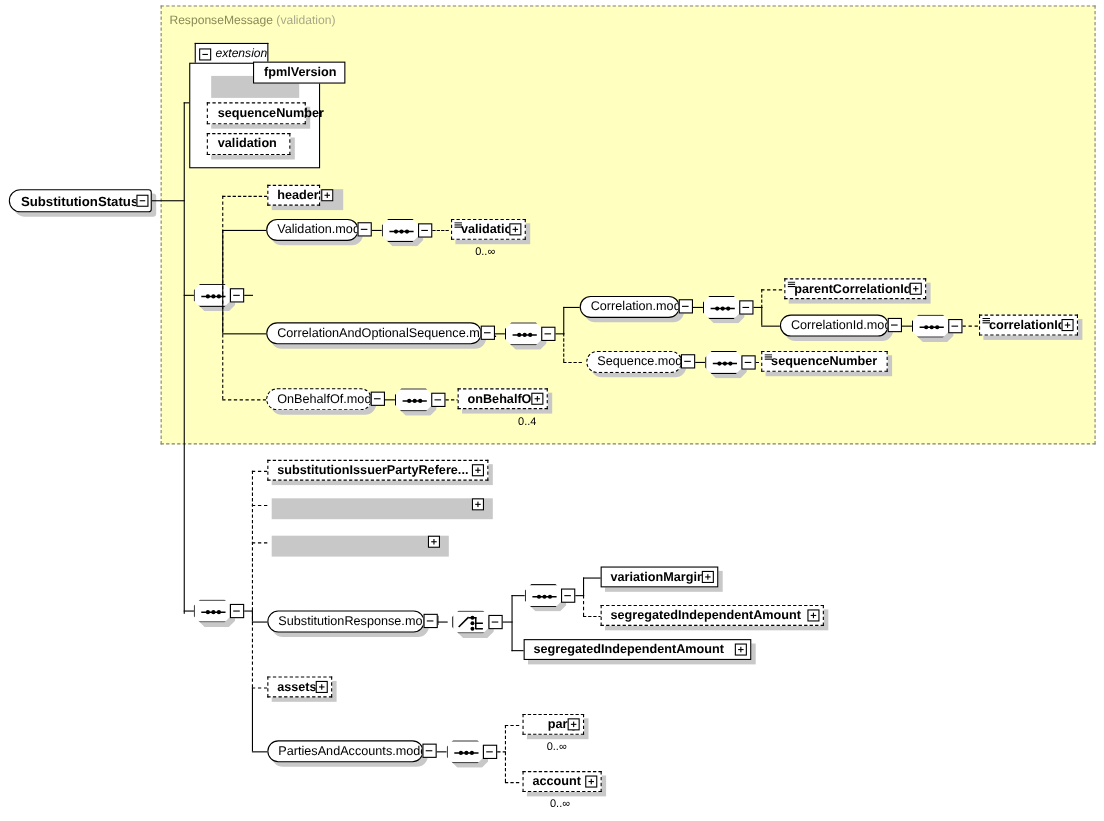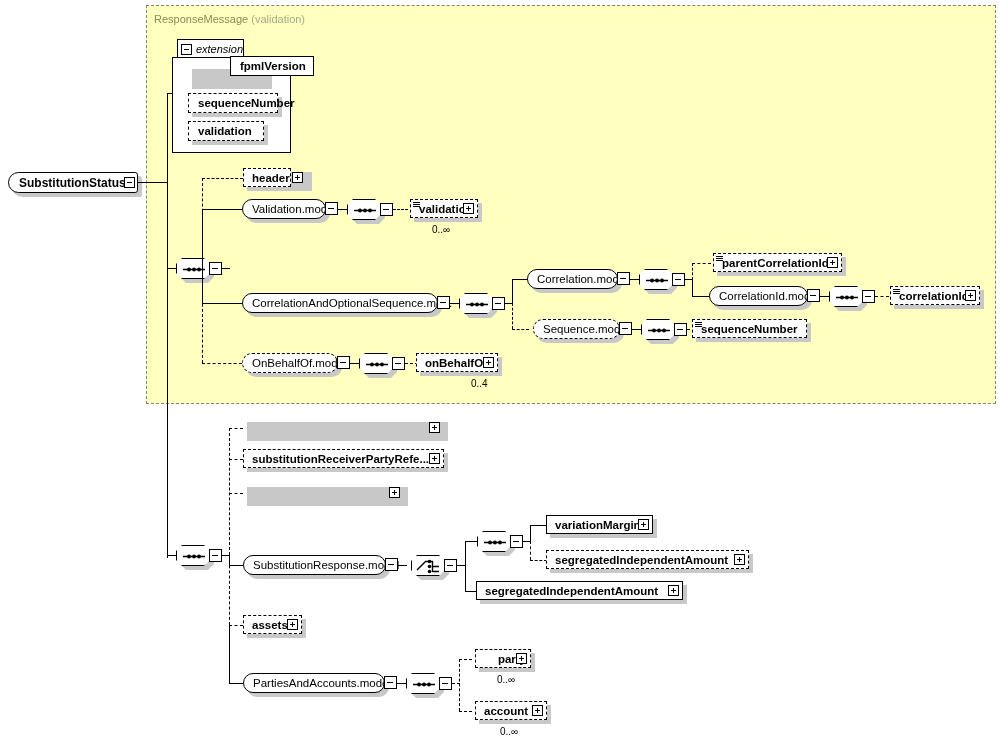--- a/index.html
+++ b/index.html
@@ -422,27 +422,27 @@
   <div class="attachbox" style="left:209px;top:549px;"></div>
   <div class="ln lnh" style="left:222px;top:555px;width:8px;"></div>
 
   <div class="dln dlnv" style="left:229px;top:428px;height:127px;"></div>
   <div class="ln lnv" style="left:229px;top:555px;height:10px;"></div>
   <div class="dln dlnv" style="left:229px;top:555px;height:70px;"></div>
   <div class="ln lnv" style="left:229px;top:625px;height:58px;"></div>
 
   <div class="dln dlnh" style="left:229px;top:428px;width:14px;"></div>
   <div class="shadow" style="left:247px;top:422px;width:201px;height:19px;"></div>
+  <div class="node dashed bold" style="left:243px;top:418px;width:201px;height:19px;">
+    <span class="lbl">substitutionIssuerPartyRefere...</span>
+  </div>
   <div class="expander plus" style="left:429px;top:422px;"></div>
 
   <div class="dln dlnh" style="left:229px;top:459px;width:14px;"></div>
   <div class="shadow" style="left:247px;top:453px;width:201px;height:19px;"></div>
-  <div class="node dashed bold" style="left:243px;top:449px;width:201px;height:19px;">
-    <span class="lbl">substitutionReceiverPartyRefe...</span>
-  </div>
   <div class="expander plus" style="left:429px;top:453px;"></div>
 
   <div class="dln dlnh" style="left:229px;top:493px;width:14px;"></div>
   <div class="shadow" style="left:247px;top:487px;width:161px;height:19px;"></div>
   <div class="expander plus" style="left:389px;top:487px;"></div>
 
   <div class="ln lnh" style="left:229px;top:565px;width:14px;"></div>
   <div class="shadow" style="left:247px;top:559px;width:143px;height:20px;border-radius:10px;"></div>
   <div class="pill" style="left:243px;top:555px;width:143px;height:20px;">
     <span class="lbl">SubstitutionResponse.model</span>

